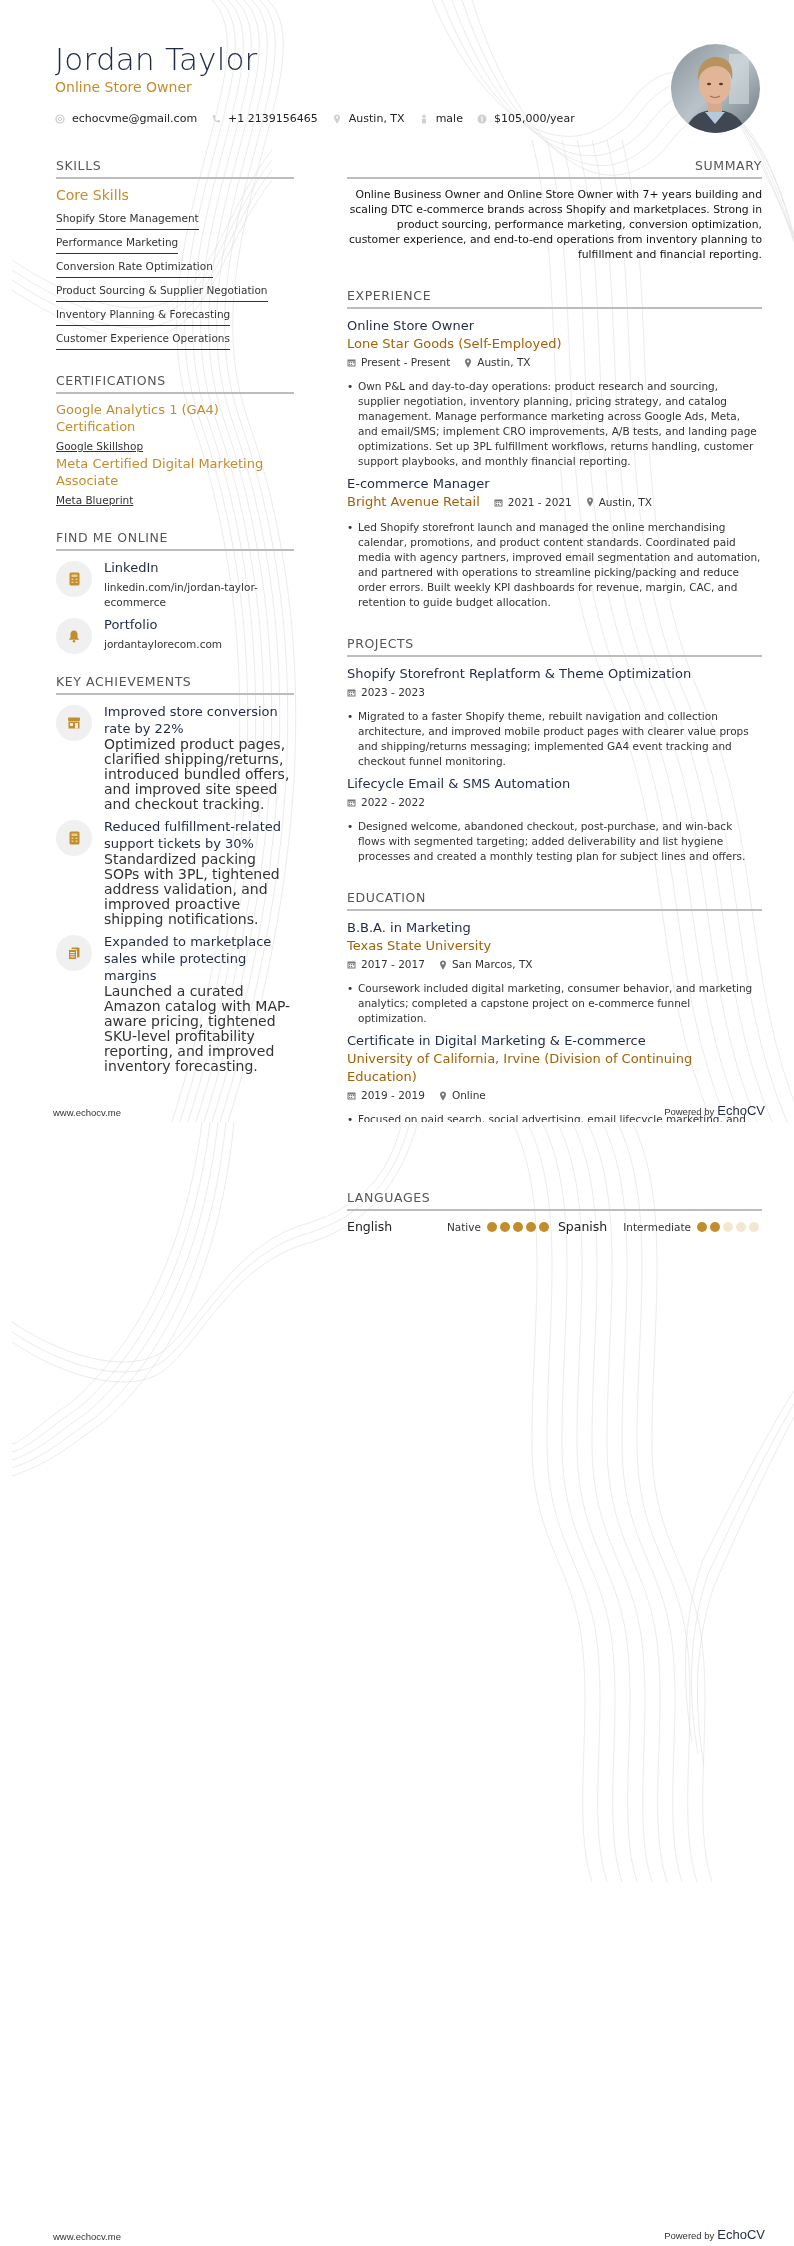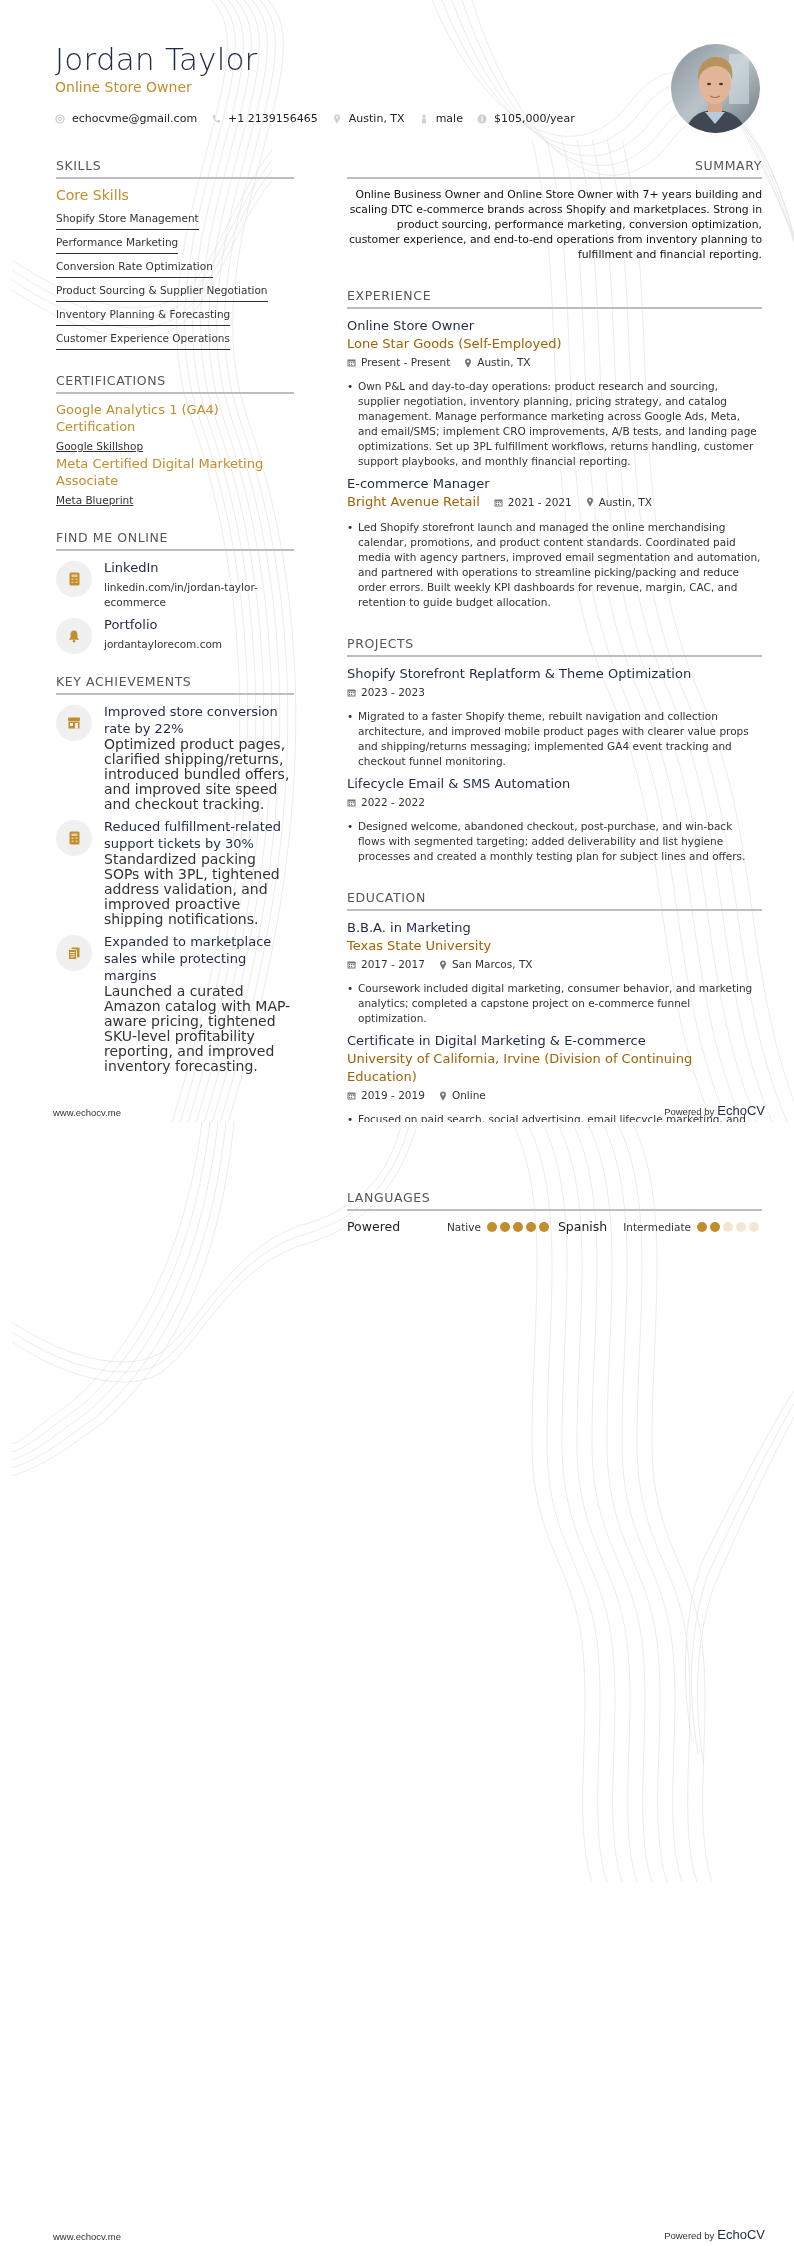--- a/index.html
+++ b/index.html
@@ -478,21 +478,21 @@
       <path d="M794 250 C 760 300, 720 380, 690 440 C 670 500, 670 560, 680 620"></path>
       <path d="M794 262 C 762 312, 724 392, 696 452 C 676 512, 676 572, 686 632"></path>
       <path d="M794 274 C 764 324, 728 404, 702 464 C 682 524, 682 584, 692 644"></path>
     </g>
   </svg>
 
   <div class="content">
     <div class="langs">
       <div class="sec-title">LANGUAGES</div>
       <div class="lang-row">
-        <span class="lang-name" style="width:100px;">Powered</span>
+        <span class="lang-name" style="width:100px;">English</span>
         <span class="lang-level">Native</span>
         <span style="display:inline-flex;margin-right:6px;">
           <span class="dot on"></span>
           <span class="dot on"></span>
           <span class="dot on"></span>
           <span class="dot on"></span>
           <span class="dot on"></span>
         </span>
         <span class="lang-name" style="margin-right:16px;">Spanish</span>
         <span class="lang-level">Intermediate</span>

